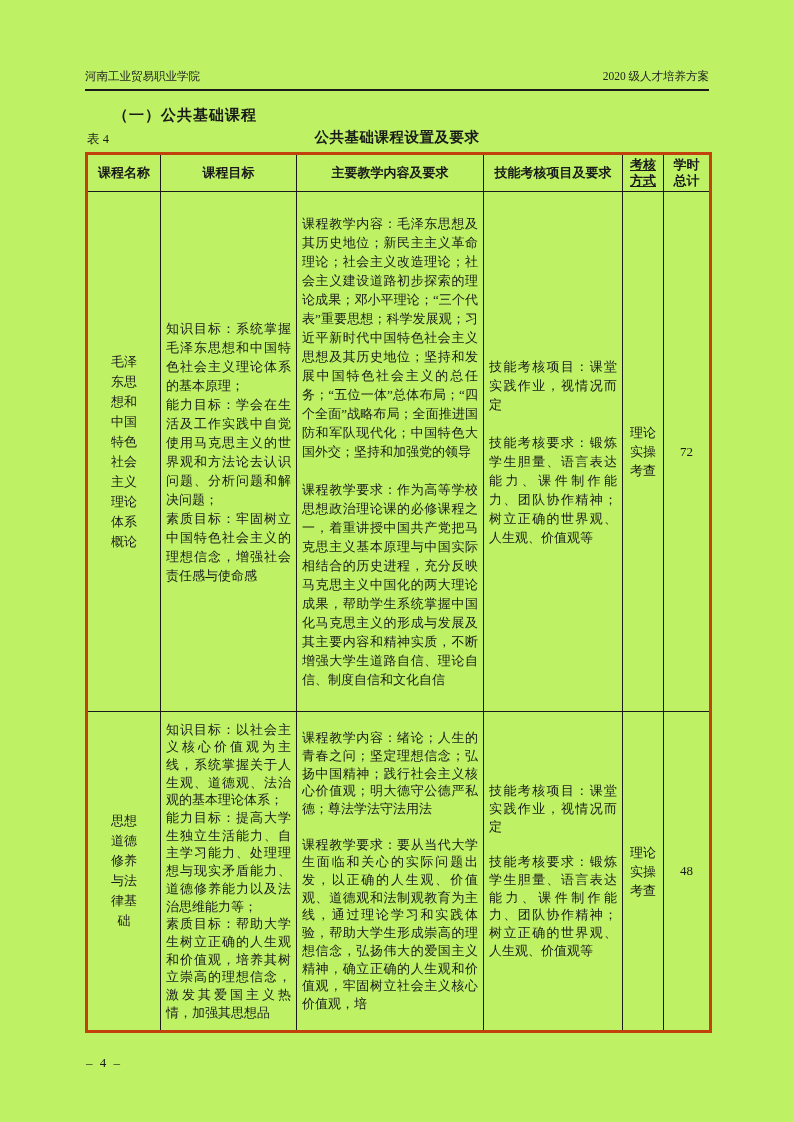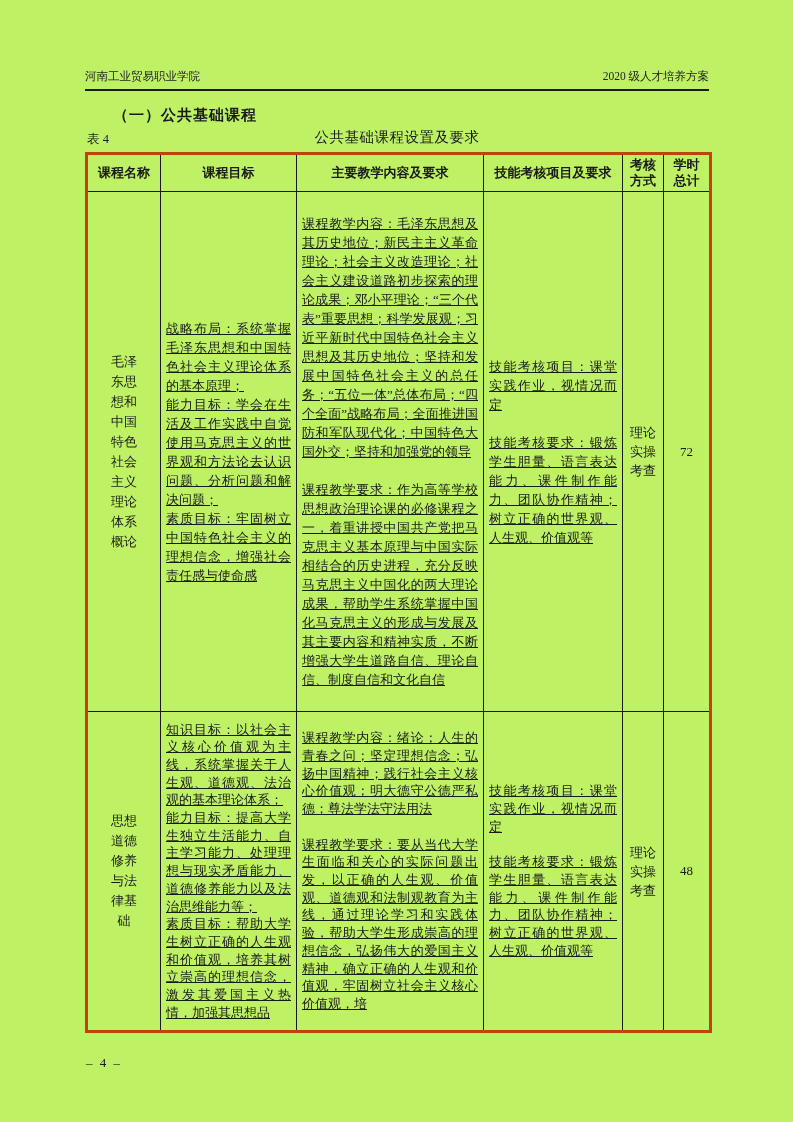--- a/index.html
+++ b/index.html
@@ -29,48 +29,48 @@
   }
 
   .caption-row {
     position: absolute; left: 85px; width: 624px; top: 128px; height: 20px;
   }
   .table-label {
     position: absolute; left: 2px; top: 3px; font-size: 12.5px;
   }
   .table-caption {
     display: block; text-align: center;
-    font-size: 14.5px; font-weight: normal; letter-spacing: 0.5px;
+    font-size: 14.5px; font-weight: bold; letter-spacing: 0.5px;
   }
 
   table.course-table {
     position: absolute; left: 85px; top: 152px;
     width: 624px;
     border-collapse: collapse;
     table-layout: fixed;
   }
   .course-table th, .course-table td {
     border: 1px solid #1a1a1a;
     font-size: 13px;
     vertical-align: middle;
   }
   .course-table { border: 3px solid #c2410c; }
   .course-table thead tr { height: 38px; }
   .course-table th {
     font-weight: bold; text-align: center;
     line-height: 16px; padding: 2px 1px;
   }
-  .course-table th.narrow { padding: 2px 6px; word-break: break-all; }
+  .course-table th.narrow { padding: 2px 6px; word-break: break-all; text-decoration: underline; }
   .course-table th.narrow2 { padding: 2px 9px; word-break: break-all; }
 
   tr.row1 { height: 520px; }
   tr.row2 { height: 320px; }
 
   td.c-name { text-align: center; padding: 2px 20px; line-height: 20px; word-break: break-all; }
-  td.c-obj, td.c-content, td.c-skill { padding: 2px 5px; text-decoration: underline; }
+  td.c-obj, td.c-content, td.c-skill { padding: 2px 5px; }
   td.c-method { text-align: center; padding: 0 7px; line-height: 19px; word-break: break-all; }
   td.c-hours { text-align: center; font-size: 13px; }
 
   .cell-text {
     line-height: 19px;
     text-align: justify;
     text-justify: inter-ideograph;
     word-break: break-all;
   }
   .pre { white-space: pre-line; }
@@ -117,21 +117,21 @@
         <th>主要教学内容及要求</th>
         <th>技能考核项目及要求</th>
         <th class="narrow">考核方式</th>
         <th class="narrow2">学时总计</th>
       </tr>
     </thead>
     <tbody>
       <tr class="row1">
         <td class="c-name">毛泽东思想和中国特色社会主义理论体系概论</td>
         <td class="c-obj">
-          <div class="cell-text pre">战略布局：系统掌握毛泽东思想和中国特色社会主义理论体系的基本原理；
+          <div class="cell-text pre">知识目标：系统掌握毛泽东思想和中国特色社会主义理论体系的基本原理；
 能力目标：学会在生活及工作实践中自觉使用马克思主义的世界观和方法论去认识问题、分析问题和解决问题；
 素质目标：牢固树立中国特色社会主义的理想信念，增强社会责任感与使命感</div>
         </td>
         <td class="c-content">
           <div class="cell-text">课程教学内容：毛泽东思想及其历史地位；新民主主义革命理论；社会主义改造理论；社会主义建设道路初步探索的理论成果；邓小平理论；“三个代表”重要思想；科学发展观；习近平新时代中国特色社会主义思想及其历史地位；坚持和发展中国特色社会主义的总任务；“五位一体”总体布局；“四个全面”战略布局；全面推进国防和军队现代化；中国特色大国外交；坚持和加强党的领导</div>
           <div class="cell-text gap">课程教学要求：作为高等学校思想政治理论课的必修课程之一，着重讲授中国共产党把马克思主义基本原理与中国实际相结合的历史进程，充分反映马克思主义中国化的两大理论成果，帮助学生系统掌握中国化马克思主义的形成与发展及其主要内容和精神实质，不断增强大学生道路自信、理论自信、制度自信和文化自信</div>
         </td>
         <td class="c-skill">
           <div class="cell-text">技能考核项目：课堂实践作业，视情况而定</div>
           <div class="cell-text gap">技能考核要求：锻炼学生胆量、语言表达能力、课件制作能力、团队协作精神；树立正确的世界观、人生观、价值观等</div>

